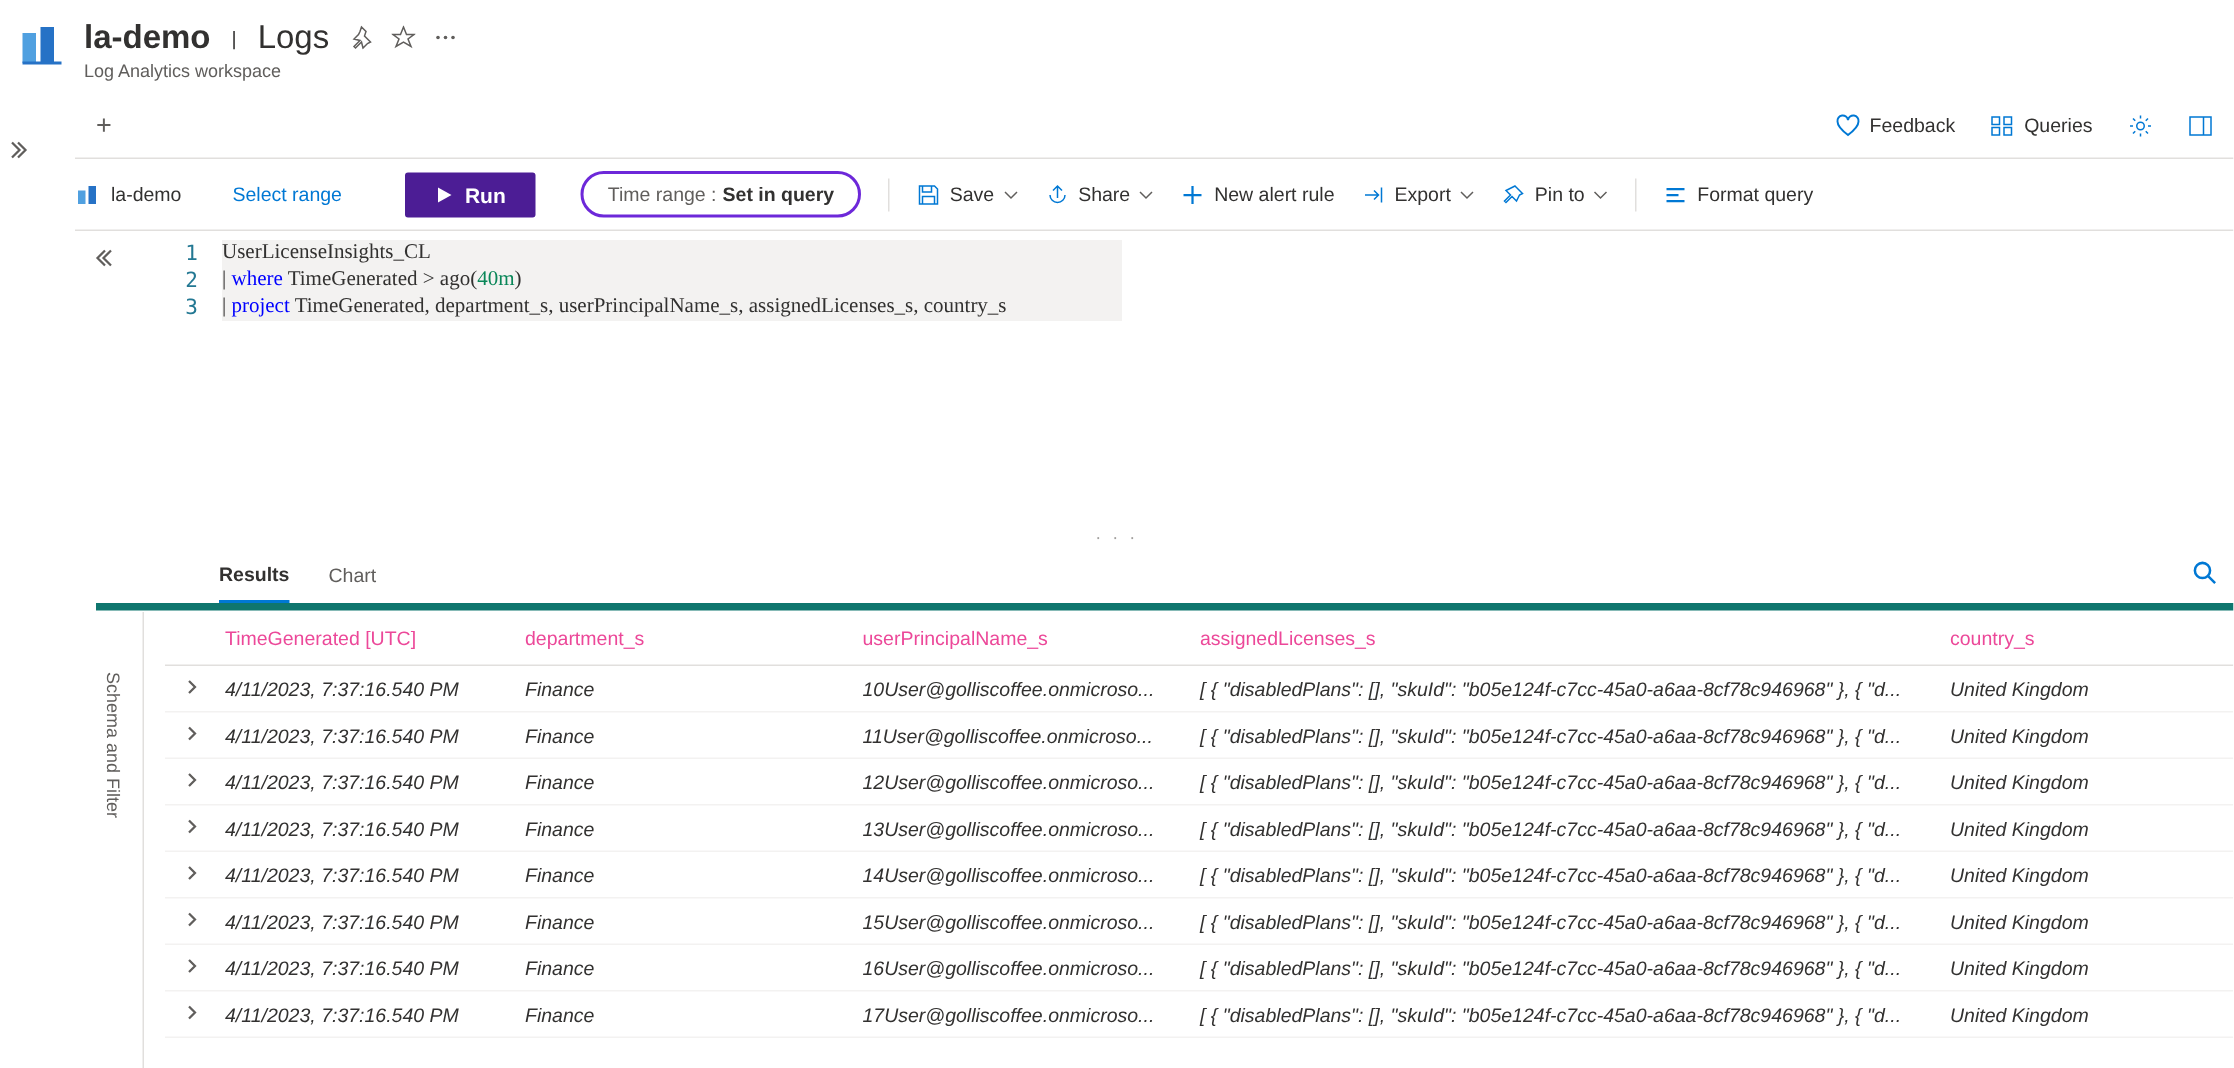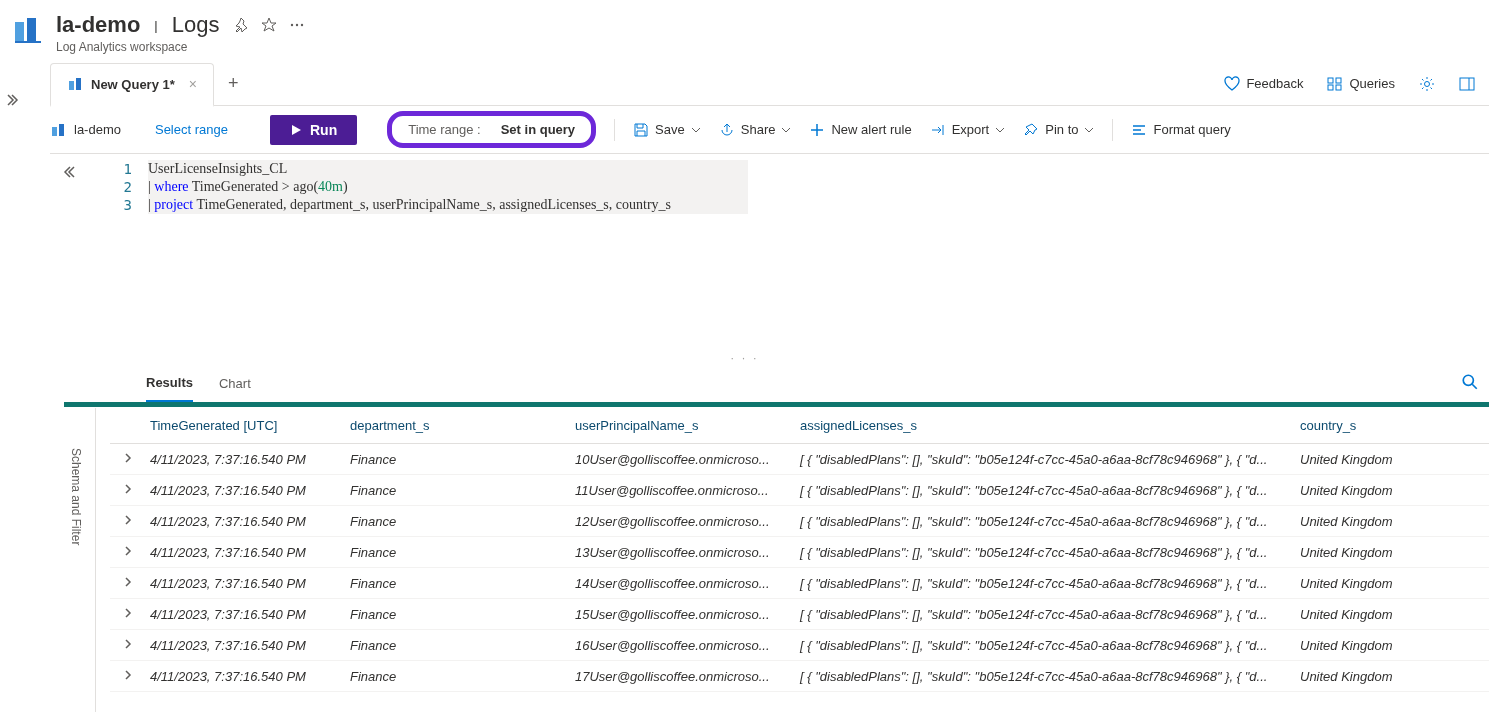--- a/index.html
+++ b/index.html
@@ -28,21 +28,21 @@
   .tabs-right-item { display: flex; align-items: flex-start; gap: 6px; color: #323130; cursor: pointer; }
   .tabs-right-item svg { width: 16px; height: 16px; }
 
   .toolbar { display: flex; align-items: center; height: 48px; margin-left: 50px; gap: 18px; border-bottom: 1px solid #e1dfdd; padding-right: 14px; }
   .toolbar-left { display: flex; align-items: center; gap: 10px; }
   .scope-name { display: flex; align-items: center; gap: 8px; color: #323130; }
   .scope-icon { width: 16px; height: 16px; color: #0078d4; }
   .select-scope { color: #0078d4; cursor: pointer; margin-left: 24px; }
   .run-btn { background: #4c1d95; color: #fff; border: none; border-radius: 2px; padding: 7px 20px; display: flex; align-items: center; gap: 8px; font-size: 14px; font-weight: 600; cursor: pointer; margin-left: 24px; }
   .run-btn svg { width: 12px; height: 12px; }
-  .time-pill { border: 5px solid #6d28d9; border-radius: 16px; padding: 6px 16px; display: flex; align-items: flex-start; gap: 20px; margin-left: 12px; }
+  .time-pill { border: 2px solid #6d28d9; border-radius: 16px; padding: 6px 16px; display: flex; align-items: flex-start; gap: 4px; margin-left: 12px; }
   .time-pill-label { color: #605e5c; }
   .time-pill-value { font-weight: 600; color: #323130; }
   .toolbar-item { display: flex; align-items: center; gap: 6px; color: #323130; cursor: pointer; }
   .toolbar-item svg { width: 16px; height: 16px; color: #0078d4; }
   .toolbar-item .chev { color: #605e5c; width: 10px; height: 10px; }
   .sep { width: 1px; height: 22px; background: #e1dfdd; }
 
   .editor { margin-left: 50px; position: relative; height: 197px; border-bottom: 1px solid transparent; }
   .editor-collapse { position: absolute; left: 10px; top: 10px; color: #605e5c; cursor: pointer; }
   .editor-collapse svg { width: 16px; height: 16px; }
@@ -60,21 +60,21 @@
   .results-tabs { display: flex; align-items: center; margin-left: 64px; gap: 26px; height: 42px; border-bottom: 5px solid #0f766e; padding-right: 10px; }
   .rtab { color: #605e5c; cursor: pointer; padding: 10px 0; }
   .rtab.active { color: #323130; font-weight: 600; border-bottom: 2px solid #0078d4; }
   .rsearch { margin-left: auto; color: #0078d4; }
   .rsearch svg { width: 18px; height: 18px; }
 
   .side-rail { position: absolute; left: 56px; top: 408px; bottom: 0; width: 40px; border-right: 1px solid #e1dfdd; display: flex; align-items: flex-start; justify-content: center; }
   .side-rail-label { writing-mode: vertical-rl; color: #605e5c; font-size: 12px; margin-top: 40px; }
 
   .table-wrap { position: absolute; left: 110px; right: 0; top: 408px; bottom: 0; overflow: hidden; }
-  .thead { display: flex; border-bottom: 1px solid #e1dfdd; height: 36px; align-items: center; color: #0c4a6e; }
+  .thead { display: flex; border-bottom: 1px solid #e1dfdd; height: 36px; align-items: center; color: #ec4899; }
   .th, .td { padding: 0 10px; overflow: hidden; text-overflow: ellipsis; white-space: nowrap; }
   .col0 { width: 230px; padding-left: 40px; }
   .col1 { width: 225px; }
   .col2 { width: 225px; }
   .col3 { width: 500px; }
   .col4 { width: 170px; }
   .trow { display: flex; height: 31px; align-items: center; border-bottom: 1px solid #f3f2f1; font-size: 13px; color: #323130; font-style: italic; }
   .expand { position: absolute; left: 12px; color: #605e5c; }
   .trow { position: relative; }
   .expand svg { width: 12px; height: 12px; }
@@ -113,30 +113,20 @@
   </div>
 </div>
 
 <span class="leftbar-collapse">
   <svg viewBox="0 0 16 16">
       <path d="M6 3 l5 5 -5 5 M2 3 l5 5 -5 5" fill="none" stroke="currentColor" stroke-width="1.5"></path>
     </svg>
 </span>
 
 <div class="tabs-row">
-  <div class="query-tab">
-    <span class="query-tab-icon">
-      <svg viewBox="0 0 16 16">
-          <rect x="2" y="5" width="5" height="9" fill="#50a0e0"></rect>
-          <rect x="9" y="2" width="5" height="12" fill="#2672c6"></rect>
-        </svg>
-    </span>
-    <span class="query-tab-label">New Query 1*</span>
-    <span class="query-tab-close">×</span>
-  </div>
   <span class="add-tab">+</span>
 
   <div class="tabs-right">
     <div class="tabs-right-item">
       <svg viewBox="0 0 16 16">
           <path d="M8 14 C4 11 1 8 1 5 a3 3 0 0 1 7 -1 a3 3 0 0 1 7 1 c0 3 -3 6 -7 9 z" fill="none" stroke="#0078d4" stroke-width="1.3"></path>
         </svg>
       <span>Feedback</span>
     </div>
     <div class="tabs-right-item">

